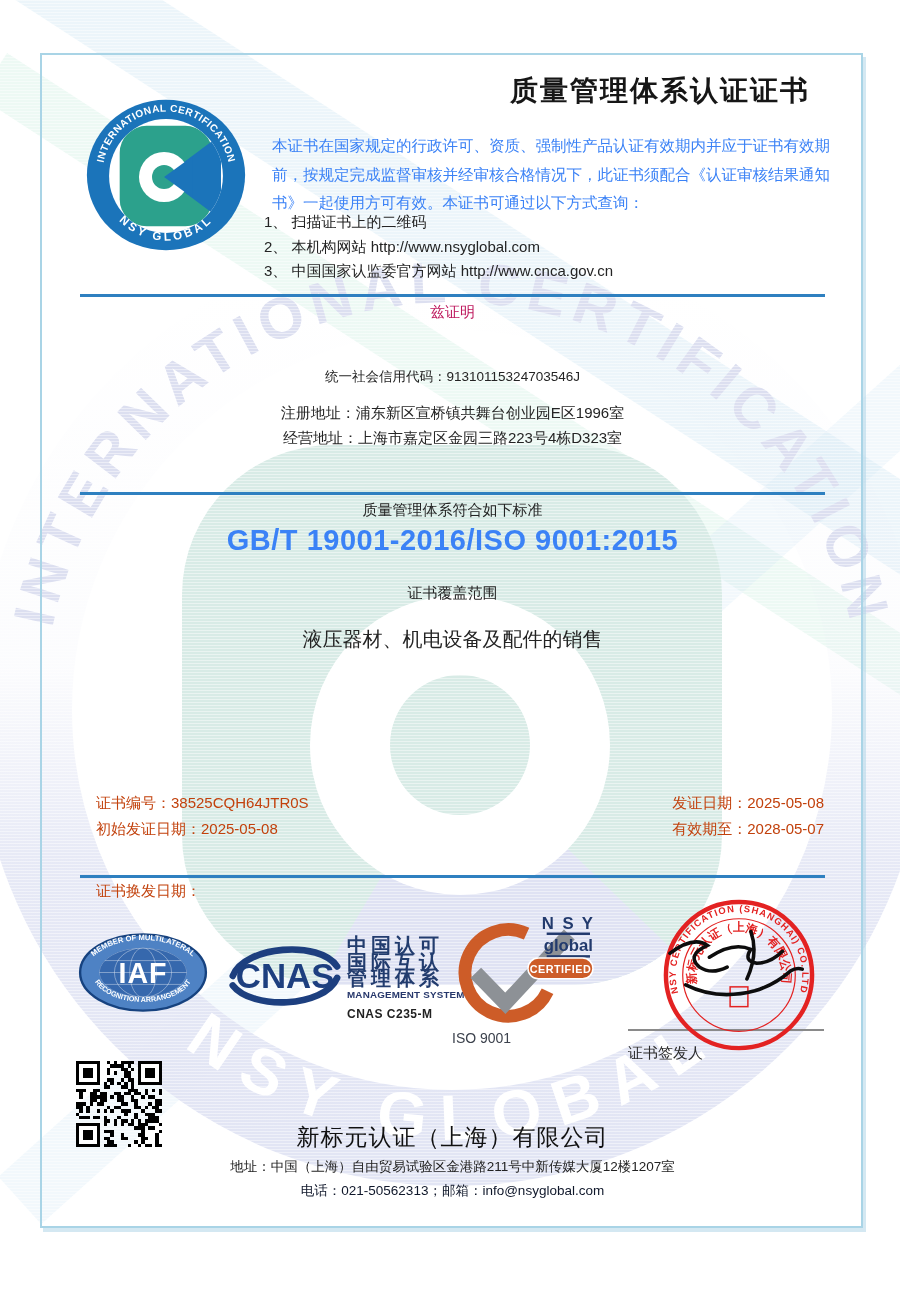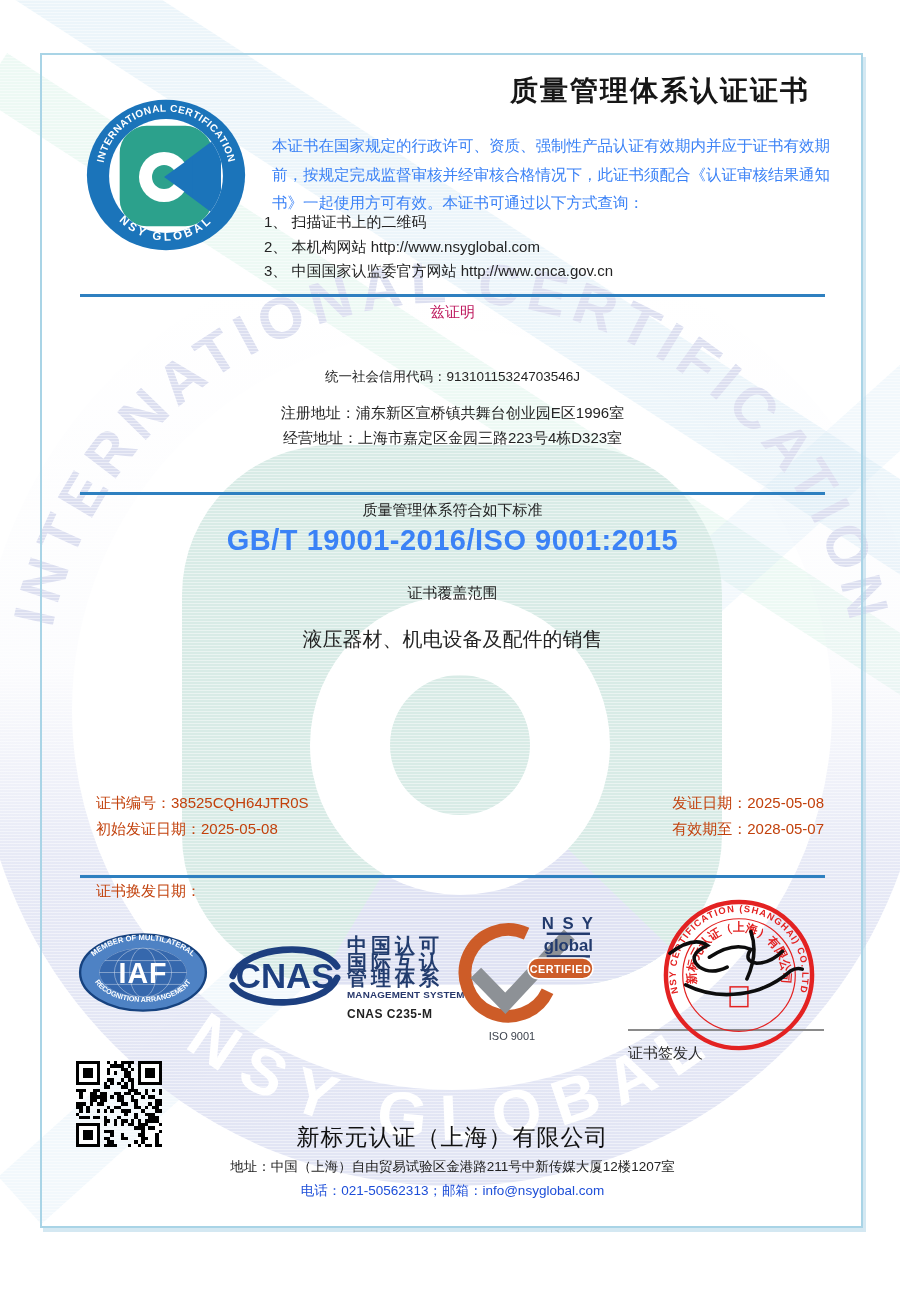--- a/index.html
+++ b/index.html
@@ -45,27 +45,27 @@
   #scope{top:626px;font-size:20px;color:#242424;}
   
   .fld{font-size:15px;color:#c2410c;z-index:2;margin-left:16px;}
   .fld-l{left:80px;}
   .fld-r{right:76px;text-align:right;}
   
   #cnas-text{left:347px;top:937px;z-index:2;color:#223c6e;}
   #cnas-text .cn{font-size:20px;font-weight:bold;letter-spacing:4px;line-height:16.5px;}
   #cnas-text .en1{font-size:9.8px;font-weight:bold;letter-spacing:.2px;margin-top:2px;color:#26376b;}
   #cnas-text .en2{font-size:12px;font-weight:bold;margin-top:7px;color:#222222;letter-spacing:.5px;}
-  #iso-label{left:452px;width:120px;top:1030px;text-align:center;font-size:11px;color:#3c424d;z-index:2;}
+  #iso-label{left:452px;width:120px;top:1030px;text-align:left;font-size:14px;color:#3c424d;z-index:2;}
   #sig-line{left:628px;top:1029px;width:196px;height:2px;background:#8a8a8a;z-index:2;}
   #signer{left:628px;width:196px;top:1044px;text-align:left;font-size:15px;color:#2b2b2b;z-index:4;}
   
   #f-company{top:1122px;font-size:23px;font-weight:500;color:#111;letter-spacing:1px;}
   #f-addr{top:1158px;font-size:13.5px;color:#222;}
-  #f-contact{top:1182px;font-size:13.5px;color:#1d4ed8;}
+  #f-contact{top:1182px;font-size:13.5px;color:#0f172a;}
   
   .logo-arc{font-family:"Liberation Sans","DejaVu Sans",sans-serif;font-weight:bold;fill:#fff;}
   .stamp-arc{font-family:"Liberation Sans","DejaVu Sans",sans-serif;font-weight:bold;fill:#e32222;}
 </style>
 </head>
 <body>
 
 <div id="page">
 
   <div id="band1" class="band"></div>

